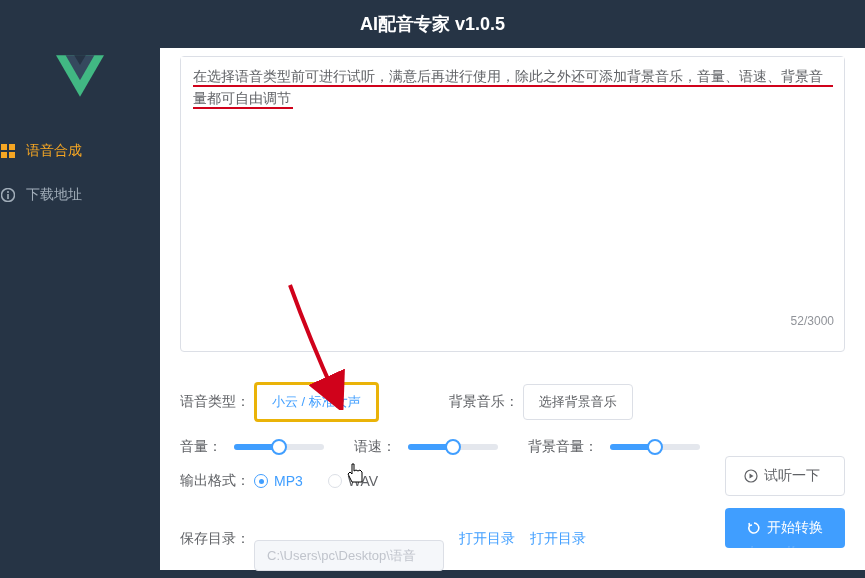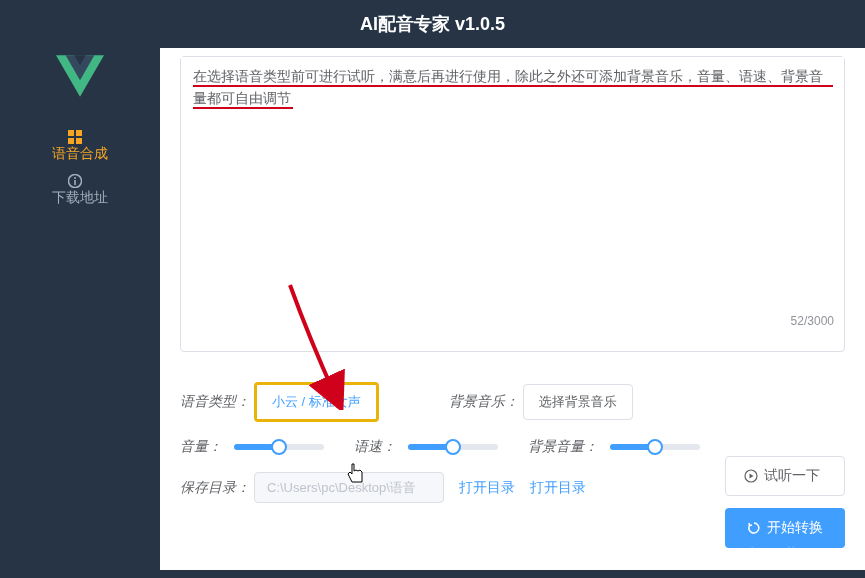--- a/index.html
+++ b/index.html
@@ -2,45 +2,45 @@
 <html><head>
 <meta charset="utf-8">
 <style>
 * { box-sizing: border-box; margin: 0; padding: 0; font-family: "Microsoft YaHei", Arial, sans-serif; }
 body { width: 865px; height: 578px; background: #263445; overflow: hidden; position: relative; }
 .header { height: 48px; display: flex; align-items: center; justify-content: center; color: #fff; font-weight: bold; font-size: 18px; }
 .main { display: flex; height: calc(100% - 56px); }
 .sidebar { width: 160px; padding-top: 0; }
 .logo { width: 64px; height: 56px; margin: 0 auto 25px auto; display: flex; align-items: center; justify-content: center; }
 .logo svg { width: 48px; height: 42px; }
-.side-item { height: 44px; display: flex; align-items: center; color: #a1adb9; font-size: 14px; cursor: pointer; flex-direction: column; }
+.side-item { height: 44px; display: flex; align-items: center; color: #a1adb9; font-size: 14px; cursor: pointer; }
 .side-item.active { color: #f5a623; }
 .side-item .icon { width: 16px; height: 16px; margin-right: 10px; display: inline-flex; align-items: center; justify-content: center; }
 .content { flex: 1; background: #fff; padding: 0 20px 20px 20px; display: flex; flex-direction: column; }
 .textarea-wrap { border: 1px solid #dcdfe6; border-radius: 4px; position: relative; margin-top: 8px; }
 .textarea { width: 100%; height: 290px; border: none; padding: 8px 12px; font-size: 14px; color: #606266; resize: none; outline: none; font-family: inherit; line-height: 1.6; }
 .underline1 { position: absolute; top: 28px; left: 12px; width: 640px; height: 2px; background: #d0021b; }
 .underline2 { position: absolute; top: 50px; left: 12px; width: 100px; height: 2px; background: #d0021b; }
 .counter { position: absolute; bottom: 23px; right: 10px; font-size: 12px; color: #909399; }
 .controls { margin-top: 30px; }
 .row { display: flex; align-items: center; margin-bottom: 16px; font-size: 14px; color: #606266; }
-.label { margin-right: 4px; font-style: italic; }
+.label { margin-right: 4px; }
 .btn-select { border: 3px solid #eab308; color: #409eff; background: #fff; padding: 8px 15px; border-radius: 4px; font-size: 13px; cursor: pointer; }
 .btn-plain { border: 1px solid #dcdfe6; color: #606266; background: #fff; padding: 8px 15px; border-radius: 4px; font-size: 13px; cursor: pointer; }
 .slider-wrap { display: flex; align-items: center; margin-right: 30px; }
 .slider { width: 90px; height: 6px; background: #e4e7ed; border-radius: 3px; position: relative; margin-left: 8px; cursor: pointer; }
 .slider-fill { position: absolute; left: 0; top: 0; bottom: 0; background: #409eff; border-radius: 3px; }
 .slider-thumb { position: absolute; width: 16px; height: 16px; background: #fff; border: 2px solid #409eff; border-radius: 50%; top: 50%; transform: translate(-50%, -50%); cursor: grab; }
 .radio-group { display: flex; align-items: center; }
 .radio { display: flex; align-items: center; margin-right: 25px; cursor: pointer; }
 .radio-circle { width: 14px; height: 14px; border: 1px solid #dcdfe6; border-radius: 50%; margin-right: 6px; display: flex; align-items: center; justify-content: center; }
 .radio.active .radio-circle { border-color: #409eff; }
 .radio.active .radio-circle::after { content: ''; width: 5px; height: 5px; background: #409eff; border-radius: 50%; }
 .radio.active .radio-label { color: #409eff; }
-.path-input { border: 1px solid #dcdfe6; background: #f5f7fa; color: #c0c4cc; padding: 7px 12px; border-radius: 4px; font-size: 13px; width: 190px; cursor: not-allowed; }
+.path-input { border: 1px solid #dcdfe6; background: #f5f7fa; color: #c0c4cc; padding: 7px 12px; border-radius: 4px; font-size: 13px; width: 190px; cursor: not-allowed; margin-top: 34px; }
 .link { color: #409eff; margin-left: 15px; cursor: pointer; font-size: 14px; }
 .action-col { position: absolute; right: 20px; bottom: 30px; display: flex; flex-direction: column; gap: 12px; }
 .btn-preview { border: 1px solid #dcdfe6; color: #606266; background: #fff; padding: 10px 18px; border-radius: 4px; font-size: 14px; cursor: pointer; display: flex; align-items: center; }
 .btn-primary { border: none; background: #409eff; color: #fff; padding: 11px 22px; border-radius: 4px; font-size: 14px; cursor: pointer; display: flex; align-items: center; }
 .btn-icon { margin-right: 6px; display: inline-flex; }
 .arrow { position: absolute; left: 280px; top: 280px; pointer-events: none; }
 .cursor-hand { position: absolute; left: 346px; top: 462px; pointer-events: none; }
 .watermark { position: absolute; right: 10px; bottom: 12px; color: rgba(255,255,255,0.15); font-size: 20px; font-style: italic; pointer-events: none; }
 </style>
 </head>
@@ -114,20 +114,33 @@
         </div>
         <div class="slider-wrap">
           <span class="label">背景音量：</span>
           <div class="slider">
             <div class="slider-fill" style="width:50%"></div>
             <div class="slider-thumb" style="left:50%"></div>
           </div>
         </div>
       </div>
 
+      <div class="row">
+        <span class="label">输出格式：</span>
+        <div class="radio-group">
+          <div class="radio active">
+            <span class="radio-circle"></span>
+            <span class="radio-label">MP3</span>
+          </div>
+          <div class="radio">
+            <span class="radio-circle"></span>
+            <span class="radio-label">WAV</span>
+          </div>
+        </div>
+      </div>
 
       <div class="row">
         <span class="label">保存目录：</span>
         <input class="path-input" disabled="" value="C:\Users\pc\Desktop\语音" style="">
         <span class="link">打开目录</span>
         <span class="link">打开目录</span>
       </div>
     </div>
 
     <div class="action-col">

